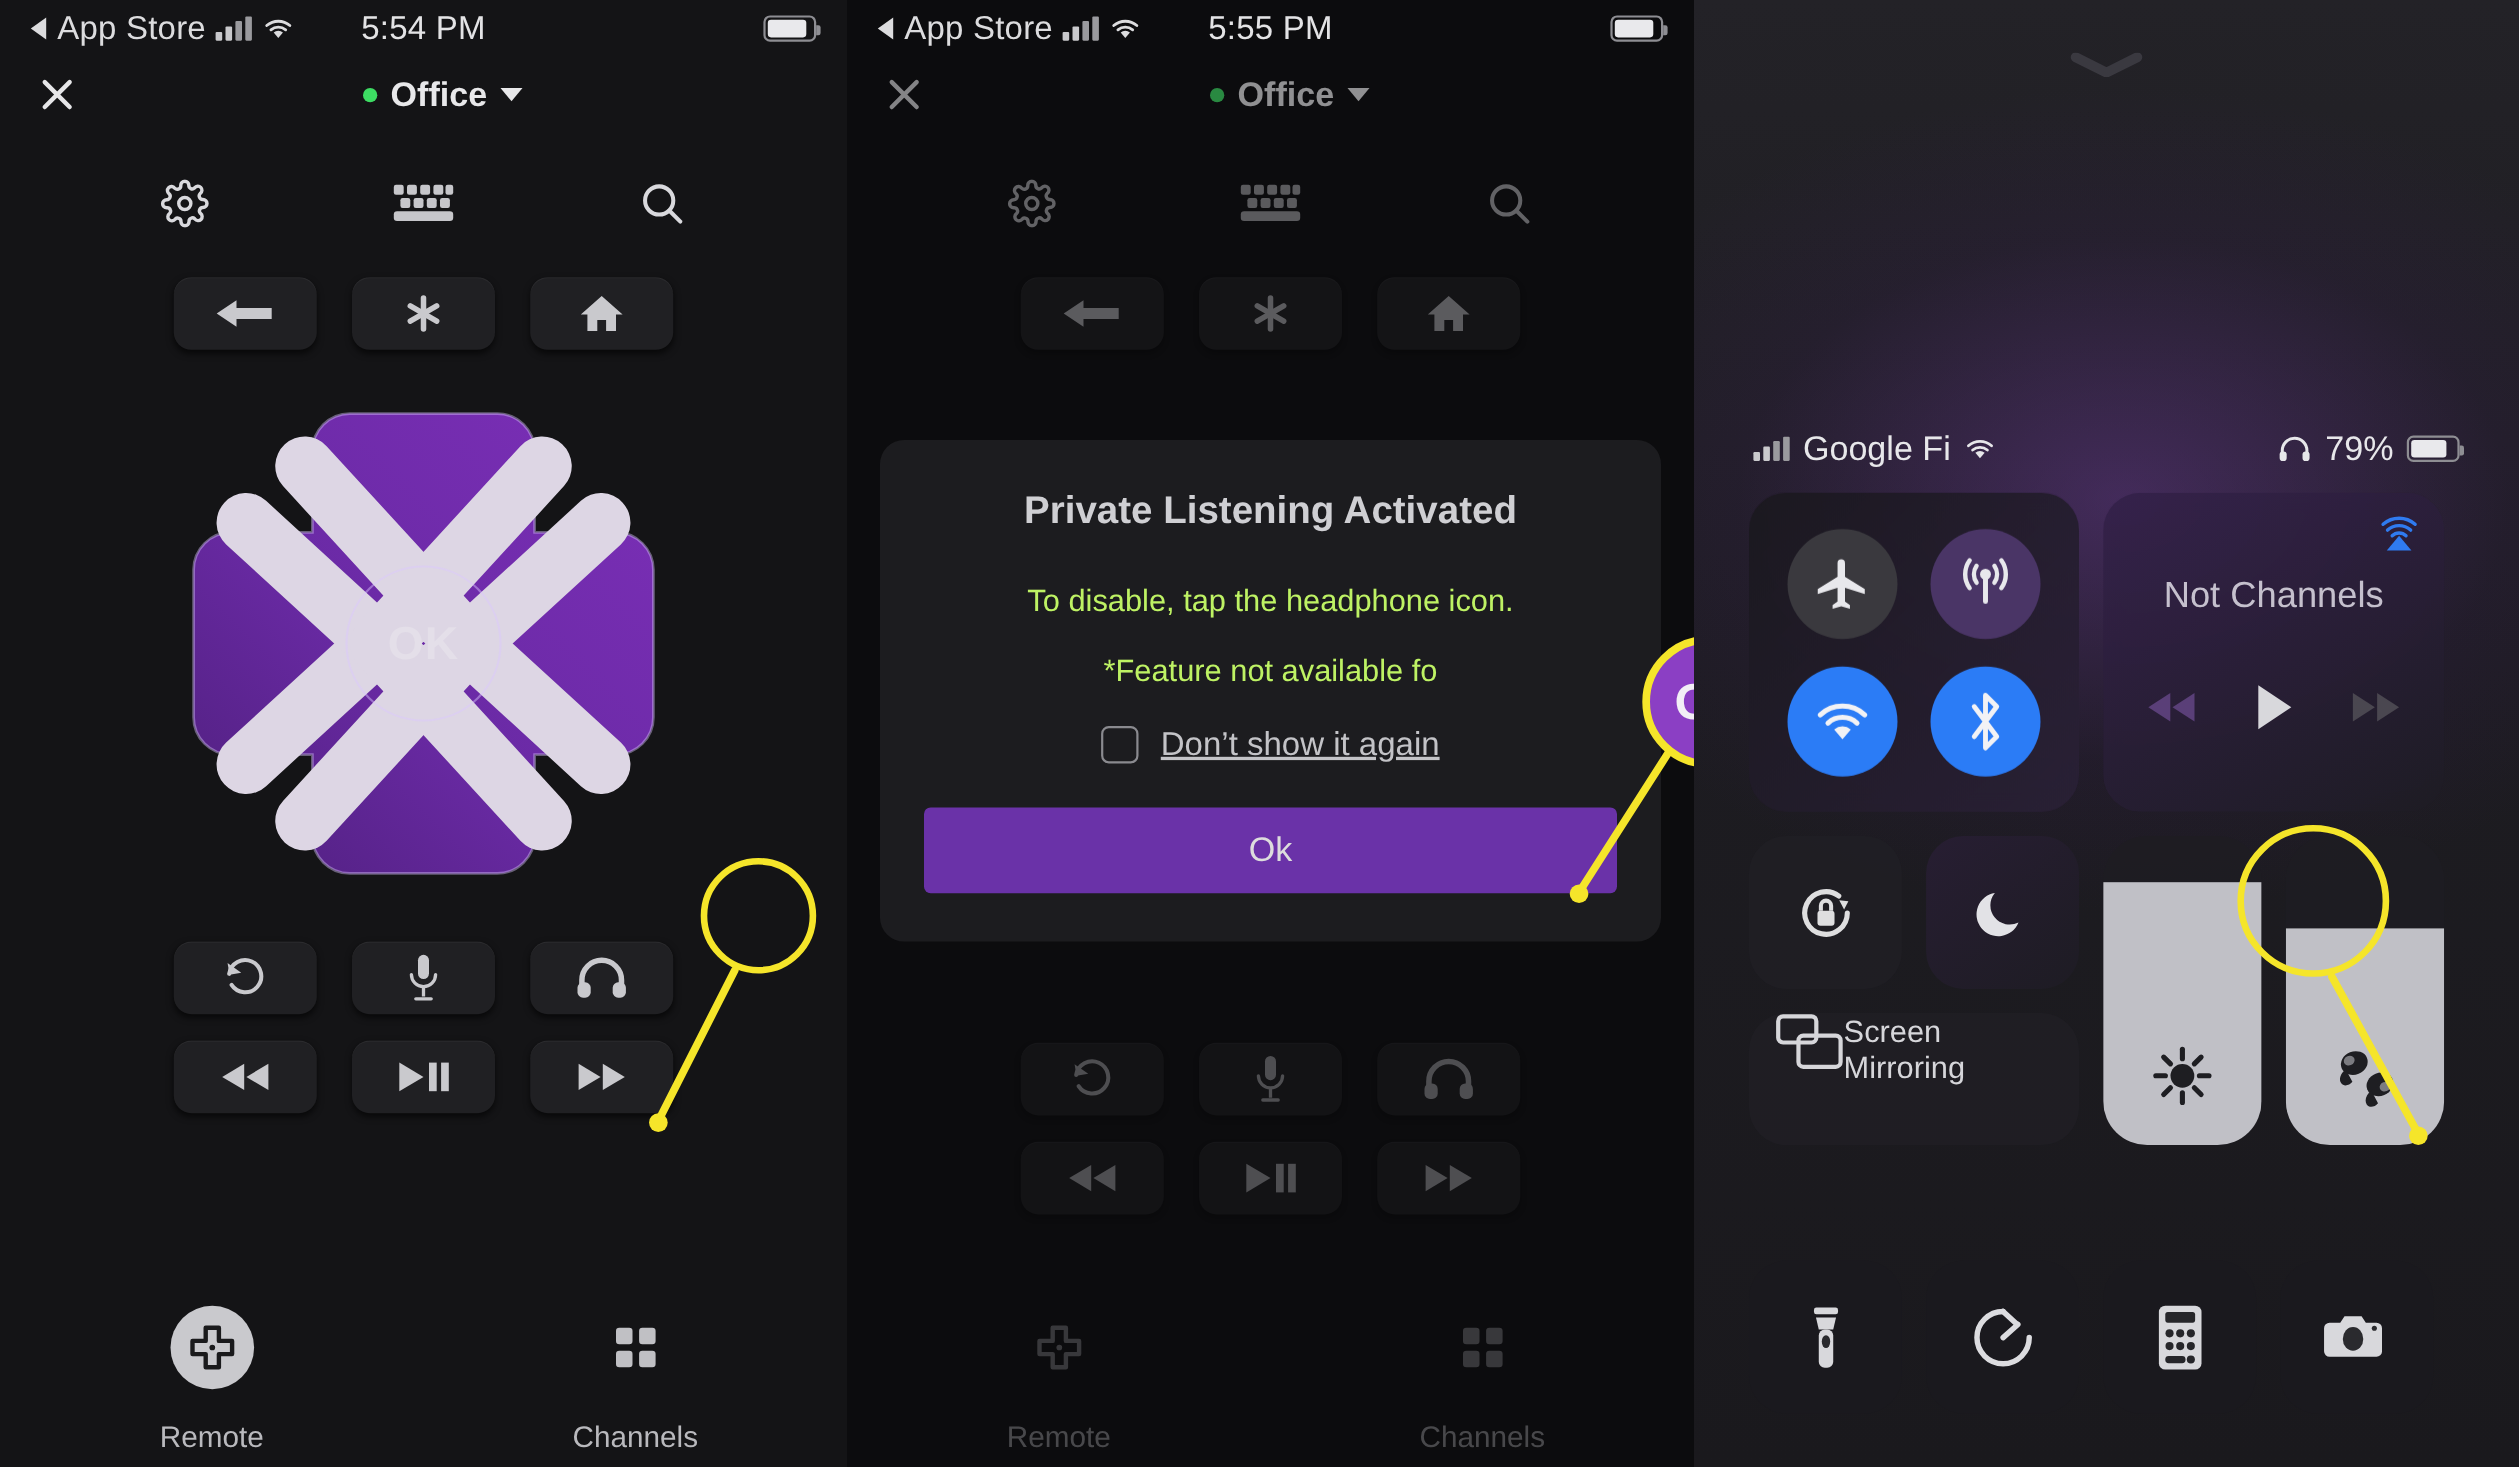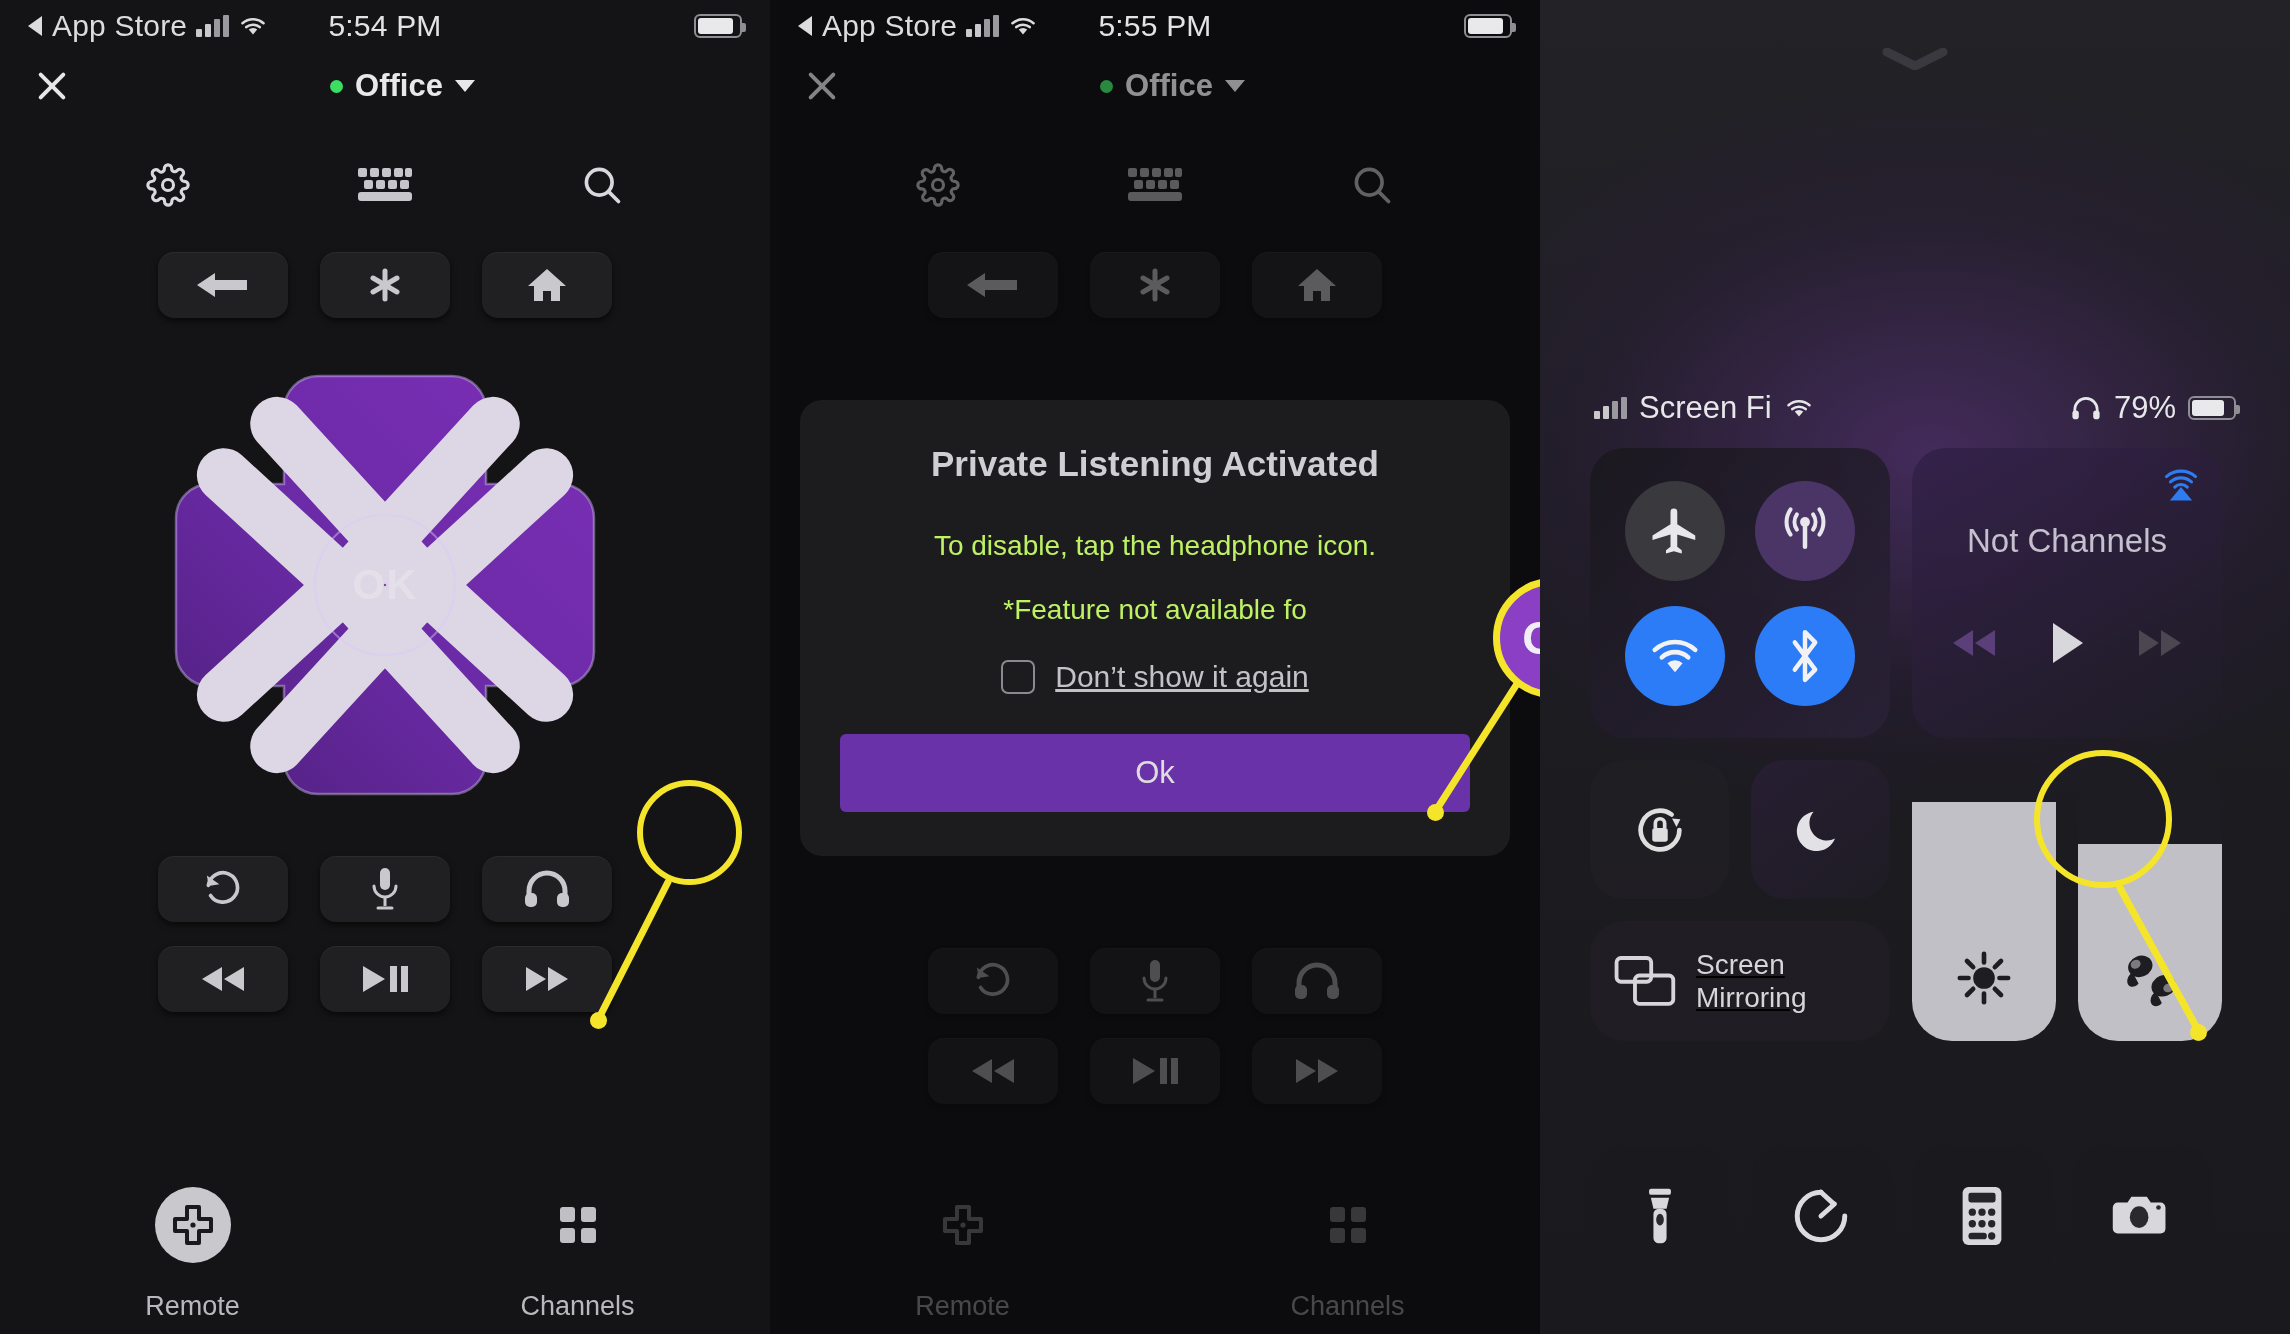--- a/index.html
+++ b/index.html
@@ -153,21 +153,21 @@
   .np-ctrls { display:flex; gap:48px; align-items:center; margin-top:60px; }
   .airplay { position:absolute; top:16px; right:20px; }
 
   .cc-row2 { margin-top:22px; display:flex; gap:22px; }
   .col-left { width:300px; }
   .small-row { display:flex; gap:22px; }
   .sq { width:139px;height:139px;border-radius:34px;background:rgba(32,31,36,.85);display:flex;align-items:center;justify-content:center; }
   .sq.dnd { background:linear-gradient(140deg,rgba(40,30,52,.9),rgba(30,28,36,.9)); }
   .mirror {
     margin-top:22px; width:300px;height:120px;border-radius:34px;background:rgba(32,31,36,.85);
-    display:flex;align-items:center;gap:20px;padding:0 24px;text-decoration:underline;
+    display:flex;align-items:flex-start;padding:0 24px;
   }
   .mirror span { font-size:28px;color:#d6d6da;line-height:1.18; }
 
   .sliders { display:flex; gap:22px; }
   .slider { width:144px;height:281px;border-radius:40px;background:rgba(30,29,34,.9);overflow:hidden;position:relative; }
   .slider .fill { position:absolute;left:0;right:0;bottom:0;background:#c0c0c6; }
   .slider .ic { position:absolute;left:0;right:0;bottom:34px;display:flex;justify-content:center; }
 
   .cc-shortcuts { position:absolute; left:50px; right:40px; top:1146px; display:flex; gap:22px; }
   .sc { width:139px;height:139px;border-radius:34px;background:rgba(26,25,30,.92);display:flex;align-items:center;justify-content:center; }
@@ -593,21 +593,21 @@
     </div>
 
     <div class="cc-status">
       <div class="left">
         <div class="bars">
             <i></i>
             <i></i>
             <i></i>
             <i></i>
           </div>
-        <span>Screen Fi</span>
+        <span>Google Fi</span>
         <svg width="30" height="22" viewBox="0 0 30 22">
           <path d="M15 19.5l-4.2-5a6.4 6.4 0 0 1 8.4 0z" fill="#e7e7ea"></path>
           <path d="M4.5 8.2a16 16 0 0 1 21 0" stroke="#e7e7ea" stroke-width="2.6" fill="none" stroke-linecap="round"></path>
           <path d="M8.3 12.1a10.6 10.6 0 0 1 13.4 0" stroke="#e7e7ea" stroke-width="2.6" fill="none" stroke-linecap="round"></path>
         </svg>
       </div>
       <div class="right">
         <svg width="32" height="26" viewBox="0 0 40 32">
           <path d="M6 22 V18 A14 14 0 0 1 34 18 V22" fill="none" stroke="#e7e7ea" stroke-width="3.4" stroke-linecap="round"></path>
           <rect x="3" y="19" width="8" height="11" rx="3.5" fill="#e7e7ea"></rect>

